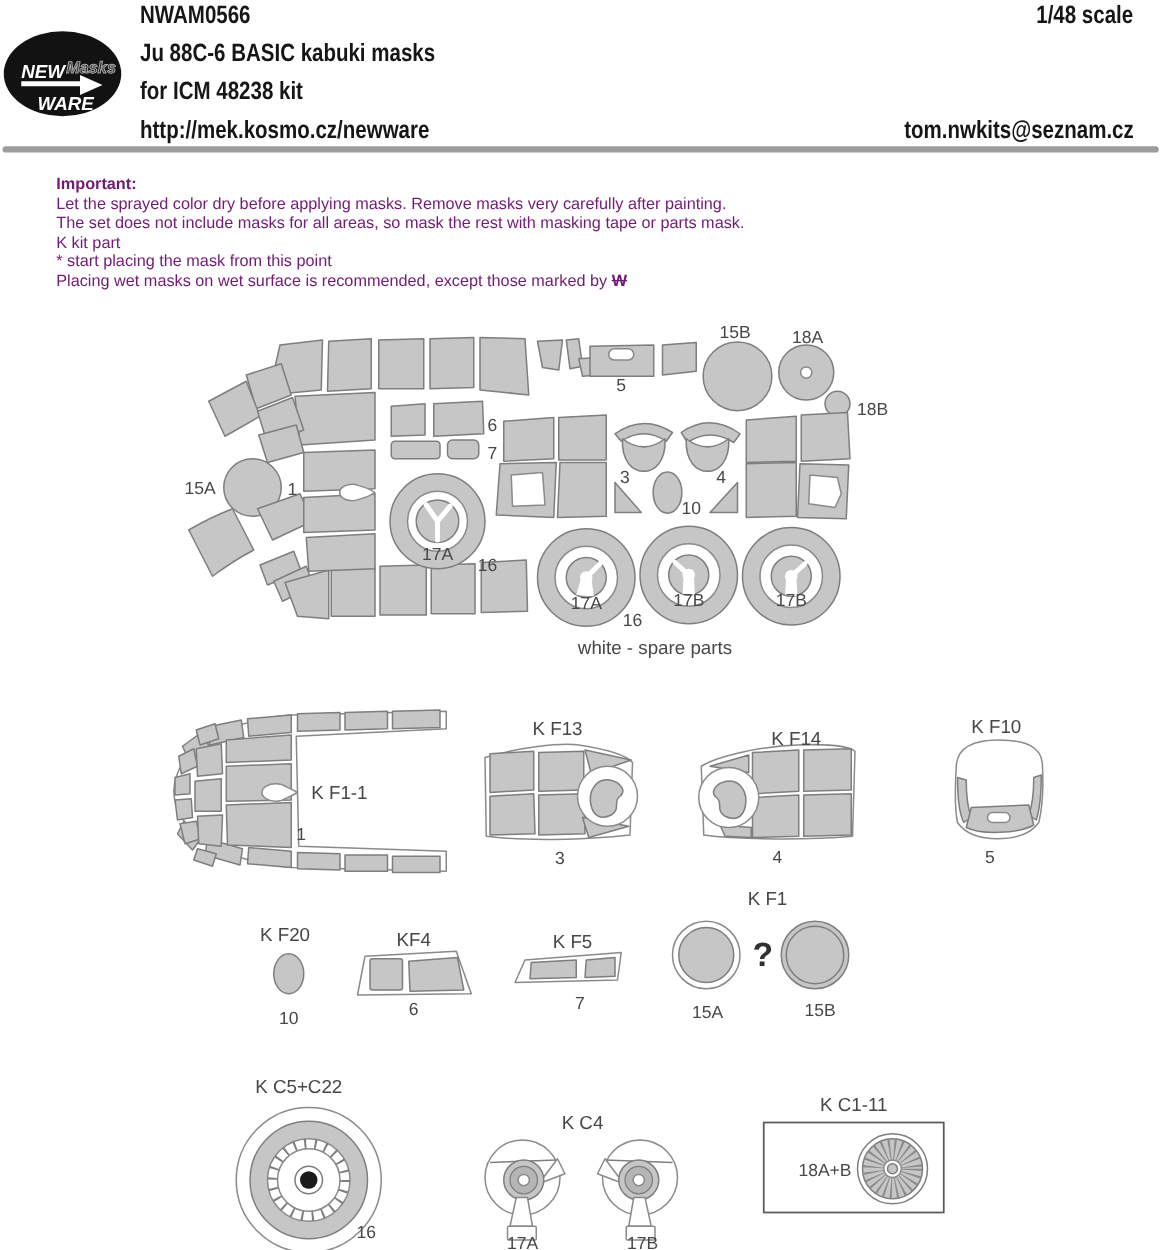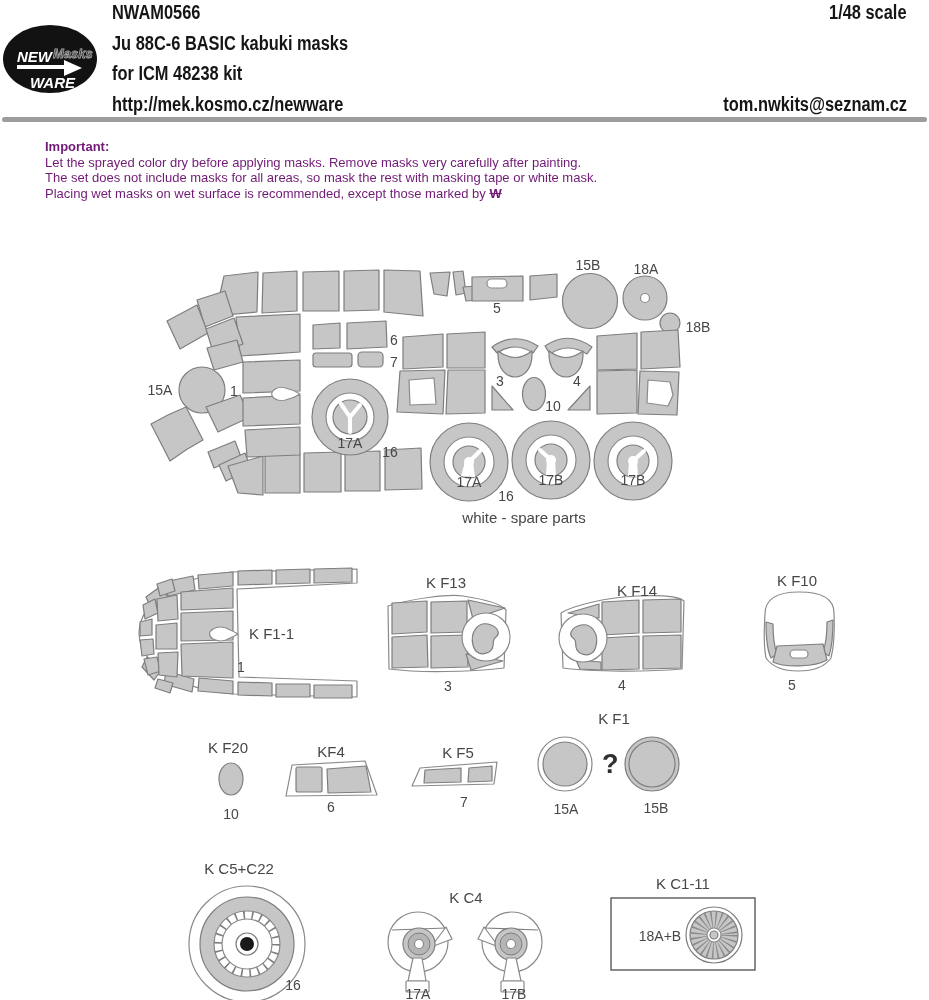--- a/index.html
+++ b/index.html
@@ -45,21 +45,23 @@
   <span class="hdr" style="position:absolute;left:112px;top:32px;">Ju 88C-6  BASIC kabuki masks</span>
   <span class="hdr" style="position:absolute;left:112px;top:62px;">for ICM 48238 kit</span>
   <span class="hdr" style="position:absolute;left:112px;top:93px;">http://mek.kosmo.cz/newware</span>
   <span class="hdr right" style="position:absolute;right:22px;top:1px;">1/48 scale</span>
   <span class="hdr right" style="position:absolute;right:22px;top:93px;">tom.nwkits@seznam.cz</span>
   <div id="divider"></div>
 
   <div id="instructions">
     <div class="imp">Important:</div>
     <div>Let the sprayed color dry before applying masks. Remove masks very carefully after painting.</div>
-    <div>The set does not include masks for all areas, so mask the rest with masking tape or white mask.</div>
+    <div>The set does not include masks for all areas, so mask the rest with masking tape or parts mask.</div>
+    <div>K kit part</div>
+    <div>*  start placing the mask from this point</div>
     <div><span>Placing wet masks on wet surface is recommended, except those marked by </span><span class="w-strike">W</span></div>
   </div>
 
   <svg style="position:absolute;left:0;top:0;" width="929" height="1000" viewBox="0 0 929 1000">
 
     <g>
 
       <polygon class="m" points="224,276 258,272 257,312 215,316"></polygon>
       <polygon class="m" points="263,273 297,271 297,311 262,313"></polygon>
       <polygon class="m" points="303,272 339,271 339,311 303,311"></polygon>

